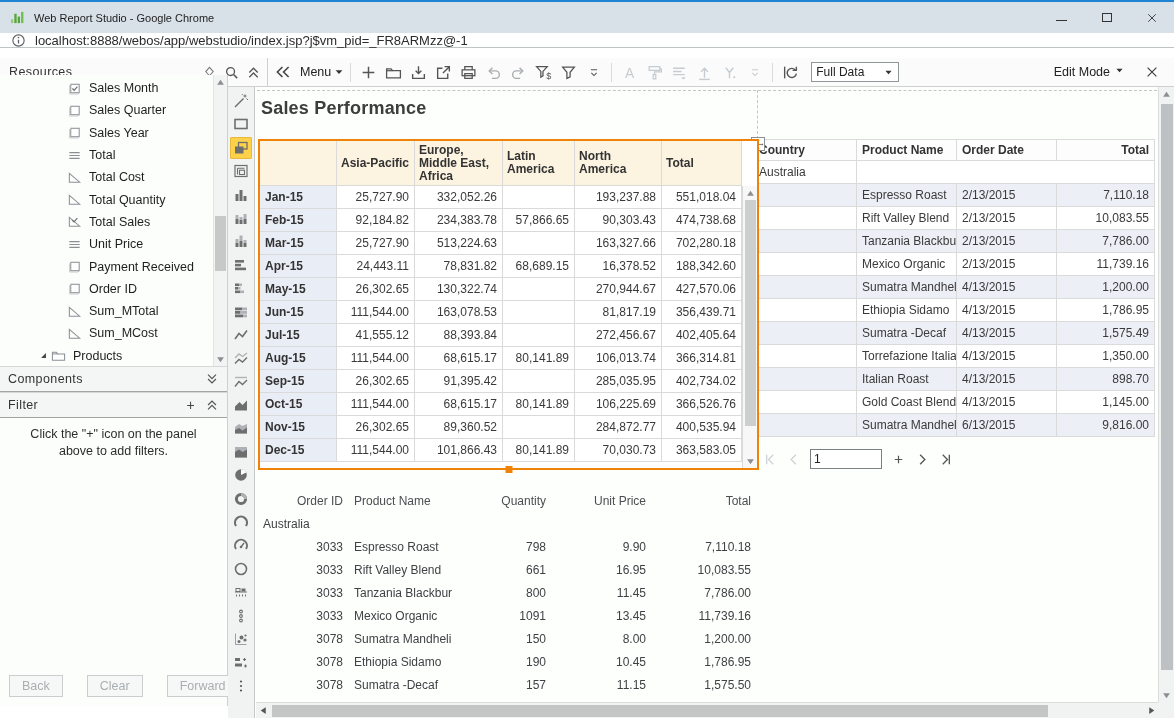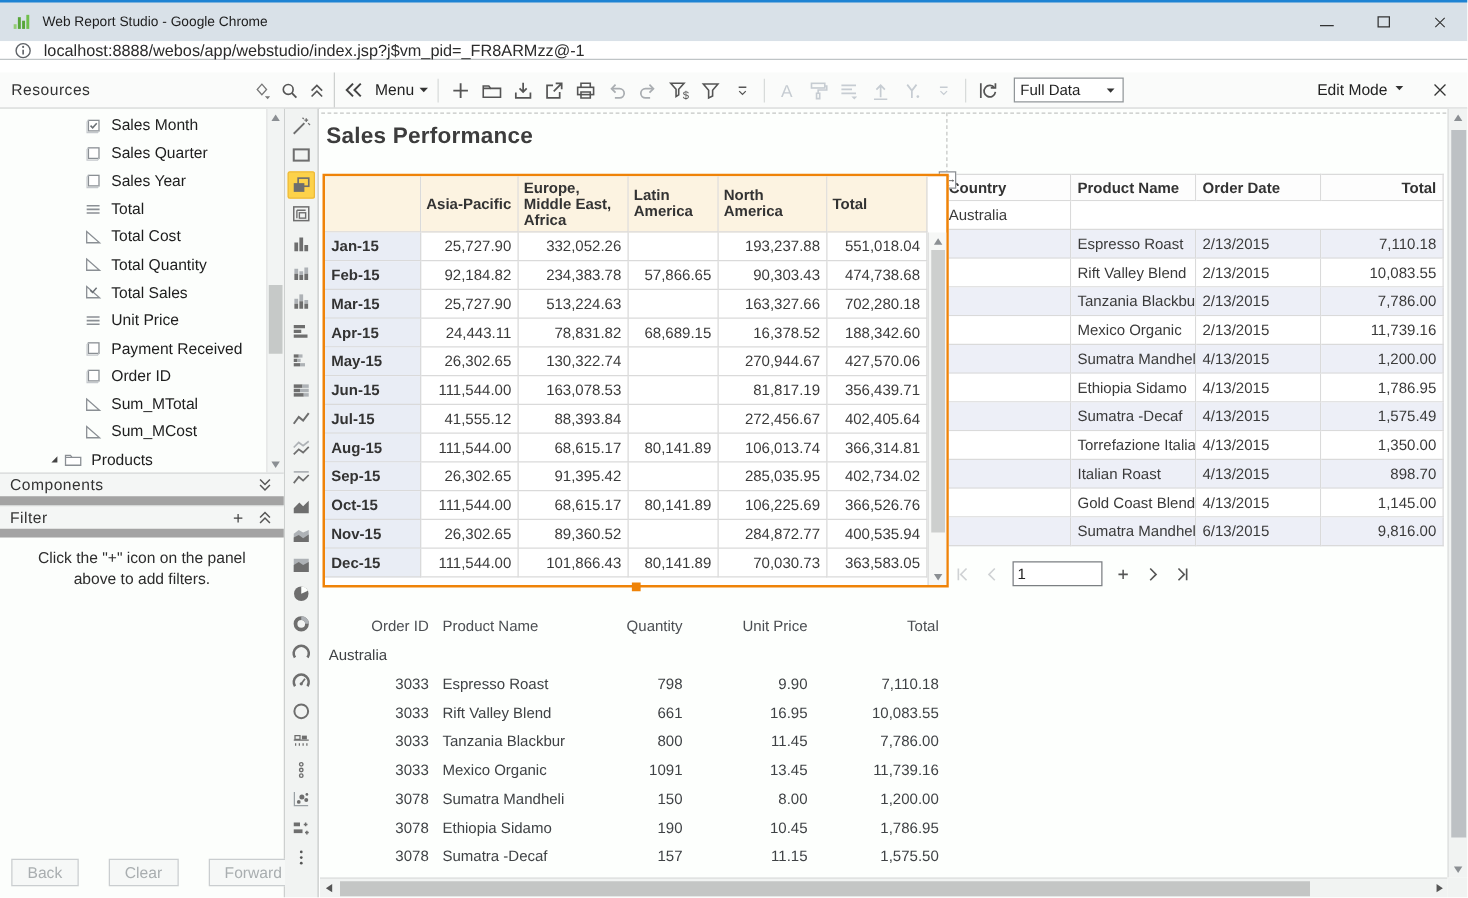--- a/index.html
+++ b/index.html
@@ -35,31 +35,31 @@
   .t-icon{width:25px;height:24px;display:flex;align-items:center;justify-content:center;flex:none}
   .t-icon .ic{width:17px;height:17px}
   .t-icon .ic-s{width:14px;height:14px}
   .select-box{width:88px;height:20px;border:1px solid #919699;background:#fff;display:flex;align-items:center;font-size:12px;color:#222;padding:0 4px;margin-left:8px;flex:none}
   .select-caret{margin-left:auto;width:11px;height:11px}
   .editmode{margin-left:auto;display:flex;align-items:flex-start;font-size:12.5px;color:#222;gap:4px}
   .em-caret{width:11px;height:11px}
   .close-tb{width:14px;height:14px;margin:0 15px 0 20px}
 
   
-  .sidebar{position:absolute;top:87px;left:0;width:228px;height:631px;background:#fcfefc;border-right:1px solid #cdd0cf}
+  .sidebar{position:absolute;top:75px;left:0;width:228px;height:631px;background:#fcfefc;border-right:1px solid #cdd0cf}
   .res-list{position:absolute;top:0;left:0;right:14px;height:291px;overflow:hidden;padding-top:2px}
   .res-item{height:22.3px;display:flex;align-items:center;padding-left:67px;font-size:12.5px;color:#1e1e1e}
   .res-item.folder-row{padding-left:38px}
   .res-caret{width:11px;height:11px;margin-right:2px;flex:none}
   .res-icon{width:15px;height:15px;margin-right:7px;flex:none}
   .res-scroll{position:absolute;right:0;top:0;width:14px;height:291px;background:#f2f4f3;border-left:1px solid #e2e4e3}
   .sarr{position:absolute;left:0;width:100%;height:14px;display:flex;align-items:center;justify-content:center}
   .sarr .ic{width:9px;height:9px}
   .res-thumb{position:absolute;top:141px;left:1px;right:1px;height:55px;background:#c6c9c8}
-  .panel-head{position:absolute;left:0;right:0;height:26px;background:#f4f6f5;border-top:1px solid #d5d8d7;border-bottom:7px solid #a3a3a3;display:flex;align-items:center;padding:0 8px;font-size:12.5px;color:#333;letter-spacing:.4px}
+  .panel-head{position:absolute;left:0;right:0;height:26px;background:#f4f6f5;border-top:1px solid #d5d8d7;border-bottom:1px solid #a3a3a3;display:flex;align-items:center;padding:0 8px;font-size:12.5px;color:#333;letter-spacing:.4px}
   .ph-chev{width:14px;height:14px}
   .ph-plus{font-size:14px;color:#444;margin-left:auto;margin-right:10px}
   .filter-hint{position:absolute;top:351px;left:12px;right:12px;text-align:center;font-size:12.5px;color:#2d2d2d;line-height:17px}
   .nav-btns{position:absolute;top:600px;left:9px;display:flex;gap:24px}
   .nav-btn{height:22px;border:1px solid #caced0;background:#f6f8f7;color:#a9aeb0;font-size:12.5px;display:flex;align-items:center;justify-content:center;padding:0 12px}
 
   
   .palette{position:absolute;top:87px;left:228px;width:27px;height:631px;background:#f1f3f2;border-right:1px solid #c7cac9;display:flex;flex-direction:column;align-items:center;padding-top:3px}
   .pal-btn{width:22px;height:22px;min-height:22px;margin-bottom:1.4px;display:flex;align-items:center;justify-content:center;border-radius:2px}
   .pal-btn.selected{background:#fdd24a;box-shadow:0 0 0 1px #ecb83c inset}

